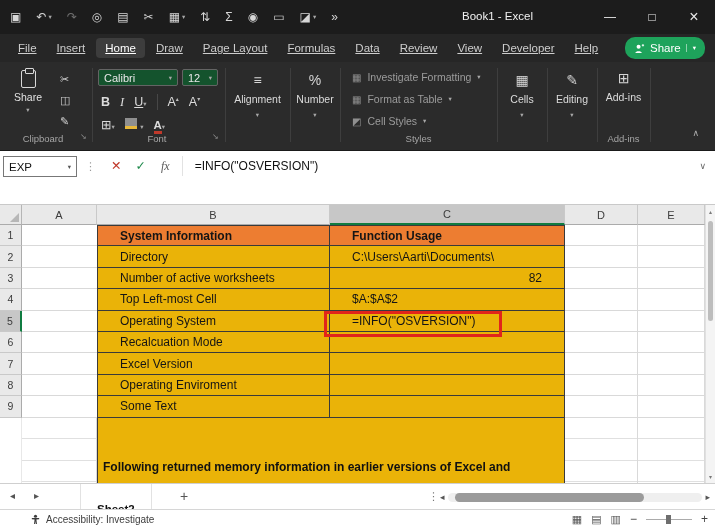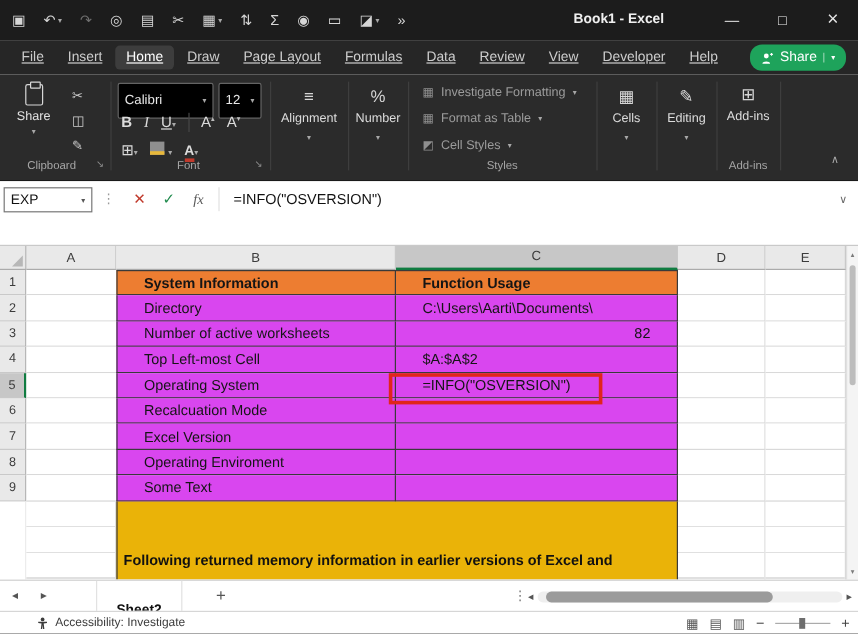--- a/index.html
+++ b/index.html
@@ -6,21 +6,21 @@
   html,body{background:#555;}
   .app{position:relative;width:715px;height:528px;background:#fff;overflow:hidden;
        font-family:"Liberation Sans",sans-serif;-webkit-font-smoothing:antialiased;}
 
   
   .titlebar{position:absolute;top:0;left:0;right:0;height:34px;background:#1C1C1C;color:#E4E4E4;}
   .qat{position:absolute;left:10px;top:0;height:34px;display:flex;align-items:center;gap:15px;font-size:12px;}
   .qat .qi{display:flex;align-items:center;gap:2px;color:#D6D6D6;cursor:default;}
   .qat .dim{color:#6F6F6F;}
   .qat .dd{font-size:6.5px;color:#A8A8A8;}
-  .win-title{position:absolute;left:478px;top:10px;font-size:11.5px;color:#F0F0F0;font-weight:bold;}
+  .win-title{position:absolute;left:462px;top:10px;font-size:11.5px;color:#F0F0F0;}
   .win-ctrls{position:absolute;right:0;top:0;height:34px;display:flex;}
   .win-ctrls span{width:42px;height:34px;display:flex;align-items:center;justify-content:center;color:#E8E8E8;font-size:12px;}
   .win-ctrls .close{font-size:16px;}
 
   
   .menubar{position:absolute;top:34px;left:0;right:0;height:28px;background:#262626;display:flex;align-items:center;padding-left:8px;}
   .mtab{padding:4px 9px;margin:0 1px;font-size:11.5px;color:#CDCDCD;border-radius:4px;text-decoration:underline;}
   .mtab.active{background:#3D3D3D;color:#FFFFFF;}
   .share-btn{position:absolute;right:10px;top:3px;height:22px;display:flex;align-items:center;gap:5px;
              background:#1EA35B;color:#fff;border-radius:10px;padding:0 9px;font-size:11.5px;}
@@ -30,21 +30,21 @@
   .ribbon{position:absolute;top:62px;left:0;right:0;height:89px;background:#2B2B2B;border-bottom:1px solid #1A1A1A;color:#DCDCDC;}
   .rsep{position:absolute;top:6px;width:1px;height:74px;background:#3E3E3E;}
   .rgroup{position:absolute;top:0;height:88px;}
   .glabel{position:absolute;top:71px;text-align:center;font-size:9.5px;color:#A6A6A6;}
   .launcher{position:absolute;top:70px;font-size:8px;color:#8C8C8C;}
   .paste-btn{position:absolute;left:8px;top:8px;width:40px;display:flex;flex-direction:column;align-items:center;gap:3px;font-size:10.5px;color:#E2E2E2;}
   .clip-icon{width:15px;height:18px;border:1.5px solid #D8D8D8;border-radius:2px;position:relative;}
   .clip-icon::before{content:"";position:absolute;top:-3px;left:3px;width:7px;height:4px;background:#2B2B2B;border:1.5px solid #D8D8D8;border-radius:1px;}
   .dd{font-size:6.5px;color:#A8A8A8;}
   .clip-small{position:absolute;left:60px;top:11px;display:flex;flex-direction:column;gap:8px;font-size:11px;color:#CFCFCF;}
-  .combo{position:absolute;height:30px;background:#000000;border:1px solid #646464;border-radius:2px;
+  .combo{position:absolute;height:17px;background:#14532d;border:1px solid #646464;border-radius:2px;
          display:flex;align-items:center;justify-content:space-between;padding:0 5px;font-size:11px;color:#E8E8E8;}
   .fmt-row{position:absolute;left:6px;display:flex;align-items:center;gap:10px;font-size:12.5px;color:#DCDCDC;}
   .bold-g{font-weight:bold;}
   .italic-g{font-style:italic;font-family:"Liberation Serif",serif;}
   .under-g{text-decoration:underline;}
   .vdiv{width:1px;height:16px;background:#474747;}
   .azup .mini,.azdn .mini{font-size:6px;vertical-align:top;color:#BDBDBD;}
   .fillcolor{display:inline-block;width:12px;height:11px;background:#8F8F8F;border-bottom:3px solid #E8B83A;}
   .fontcolor{font-size:11.5px;font-weight:bold;border-bottom:3px solid #C0392B;line-height:11px;}
   .collapsed{display:flex;flex-direction:column;align-items:center;padding-top:11px;gap:6px;}
@@ -79,21 +79,21 @@
       display:flex;align-items:center;justify-content:center;font-size:11px;color:#3C3C3C;}
   .ch.sel{background:#C7C7C7;border-bottom:2px solid #107C41;}
   .rh{background:#E9E9E9;border-right:1px solid #ABABAB;border-bottom:1px solid #C9C9C9;
       display:flex;align-items:center;justify-content:center;font-size:10.5px;color:#3C3C3C;}
   .rh.sel{background:#C7C7C7;border-right:2px solid #107C41;}
   .rh.blank{background:#fff;border-bottom:none;border-right:1px solid #E8E8E8;}
   .c{background:#fff;border-right:1px solid #D9D9D9;border-bottom:1px solid #D9D9D9;
      display:flex;align-items:center;padding:0 22px;font-size:12px;color:#151515;overflow:hidden;white-space:nowrap;}
   .ca{border-right:none;}
   .o{background:#ED7D31;border-right:1px solid #3A3A3A;border-bottom:1px solid #3A3A3A;}
-  .g{background:#d946ef;border-right:1px solid #3A3A3A;border-bottom:1px solid #3A3A3A;}
+  .g{background:#eab308;border-right:1px solid #3A3A3A;border-bottom:1px solid #3A3A3A;}
   .bl{border-left:1px solid #3A3A3A;}
   .bt{border-top:1px solid #3A3A3A;}
   .boldc{font-weight:bold;}
   .num{justify-content:flex-end;}
   .banner{grid-column:span 2;background:#eab308;border-left:1px solid #3A3A3A;border-right:1px solid #3A3A3A;
           display:flex;align-items:flex-end;padding:0 5px 9px 5px;font-size:12px;font-weight:bold;color:#111;
           overflow:hidden;white-space:nowrap;}
   .sidecell{background:repeating-linear-gradient(to bottom,#fff 0px,#fff 20.4px,#E0E0E0 20.4px,#E0E0E0 21.4px);
             border-right:1px solid #D9D9D9;border-bottom:none;}
 

